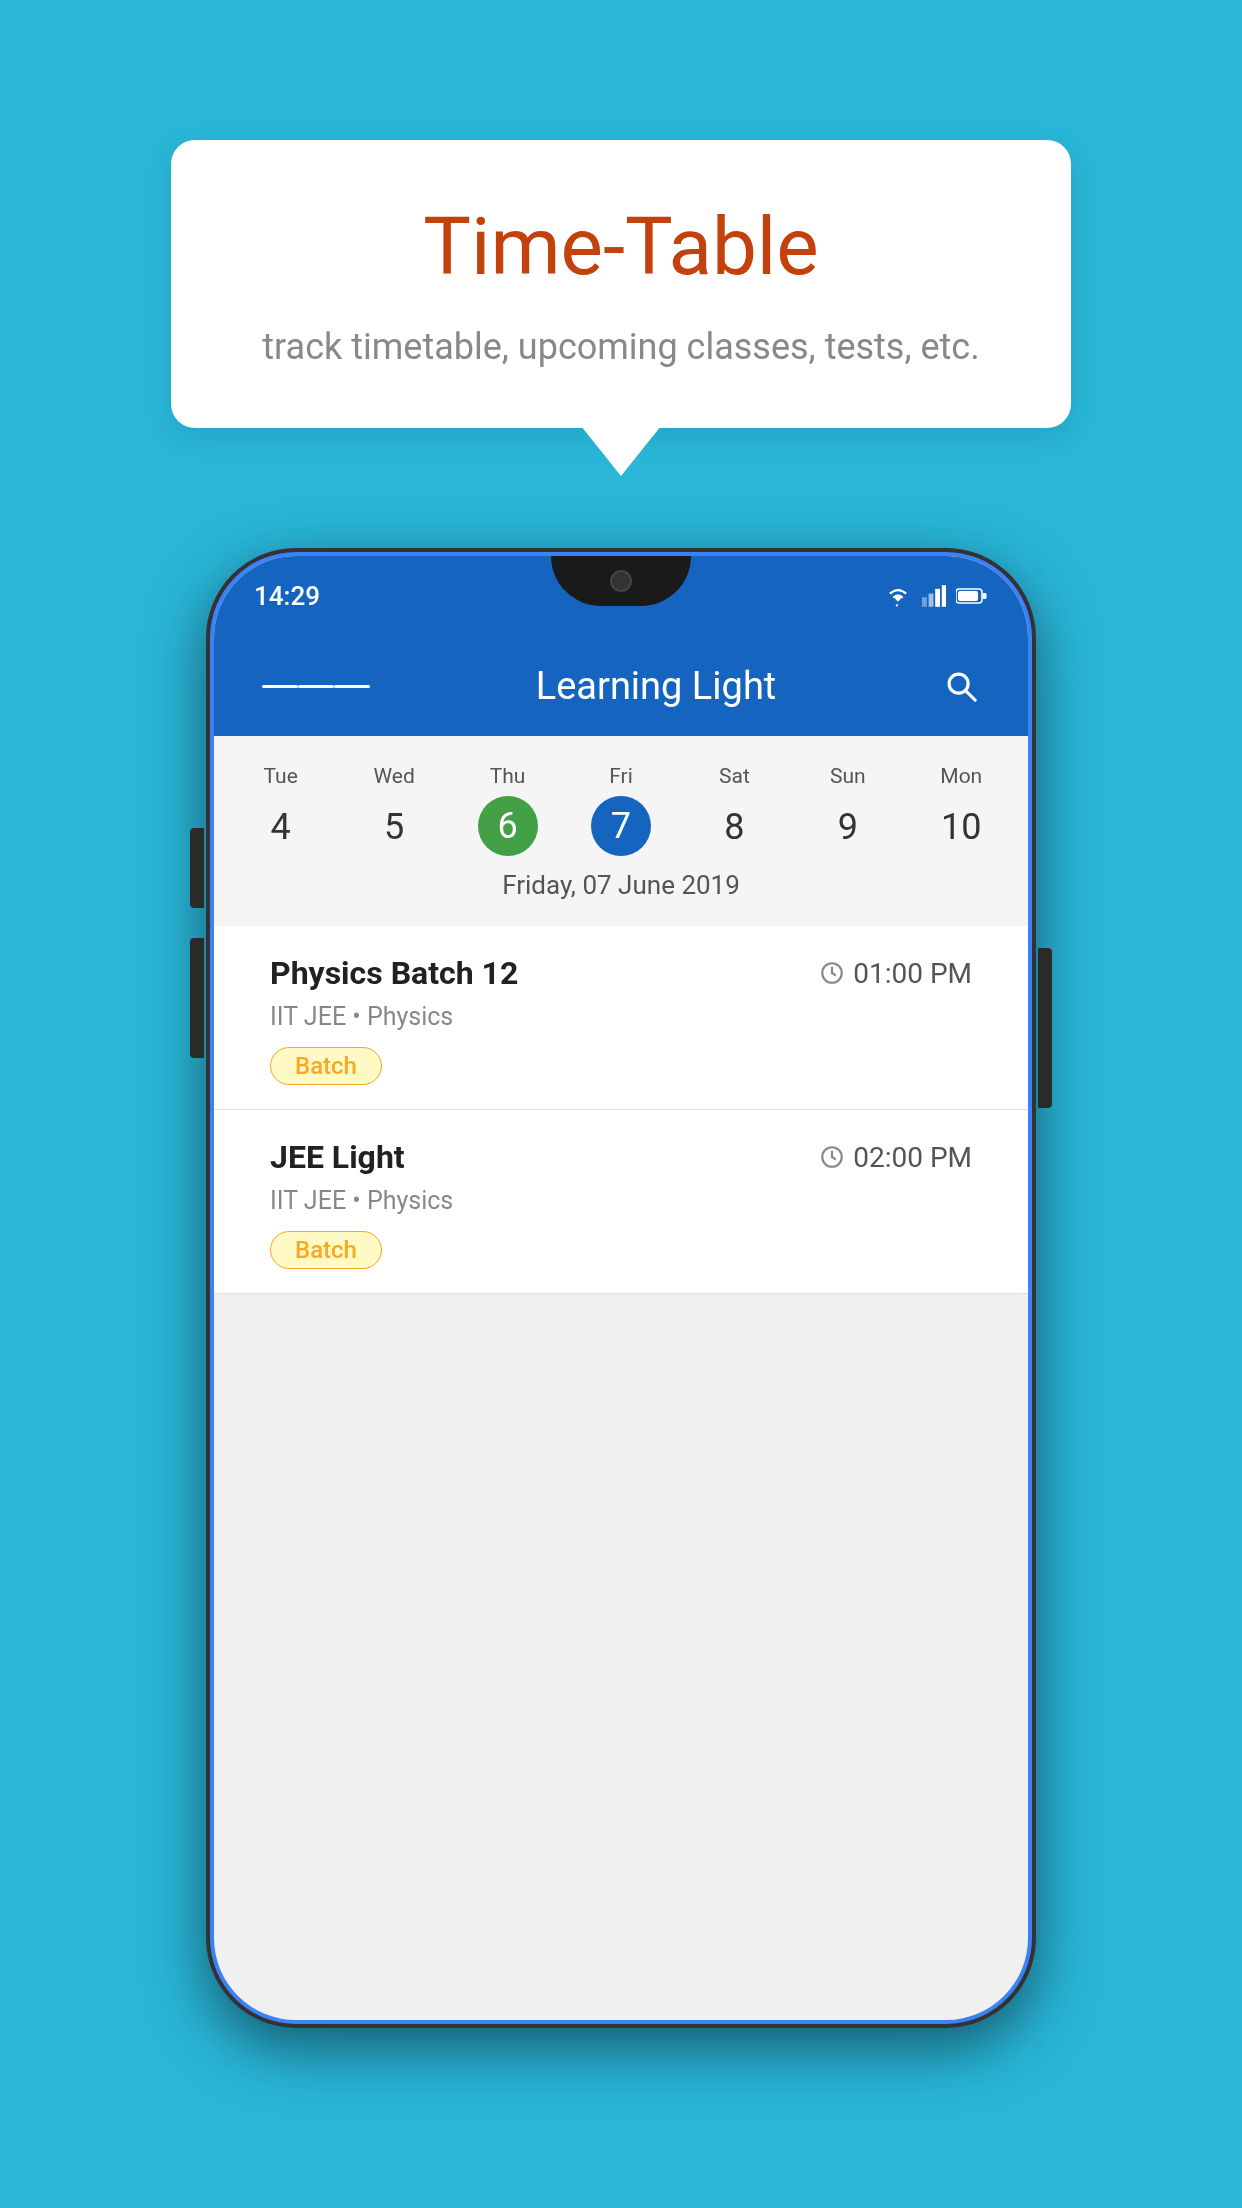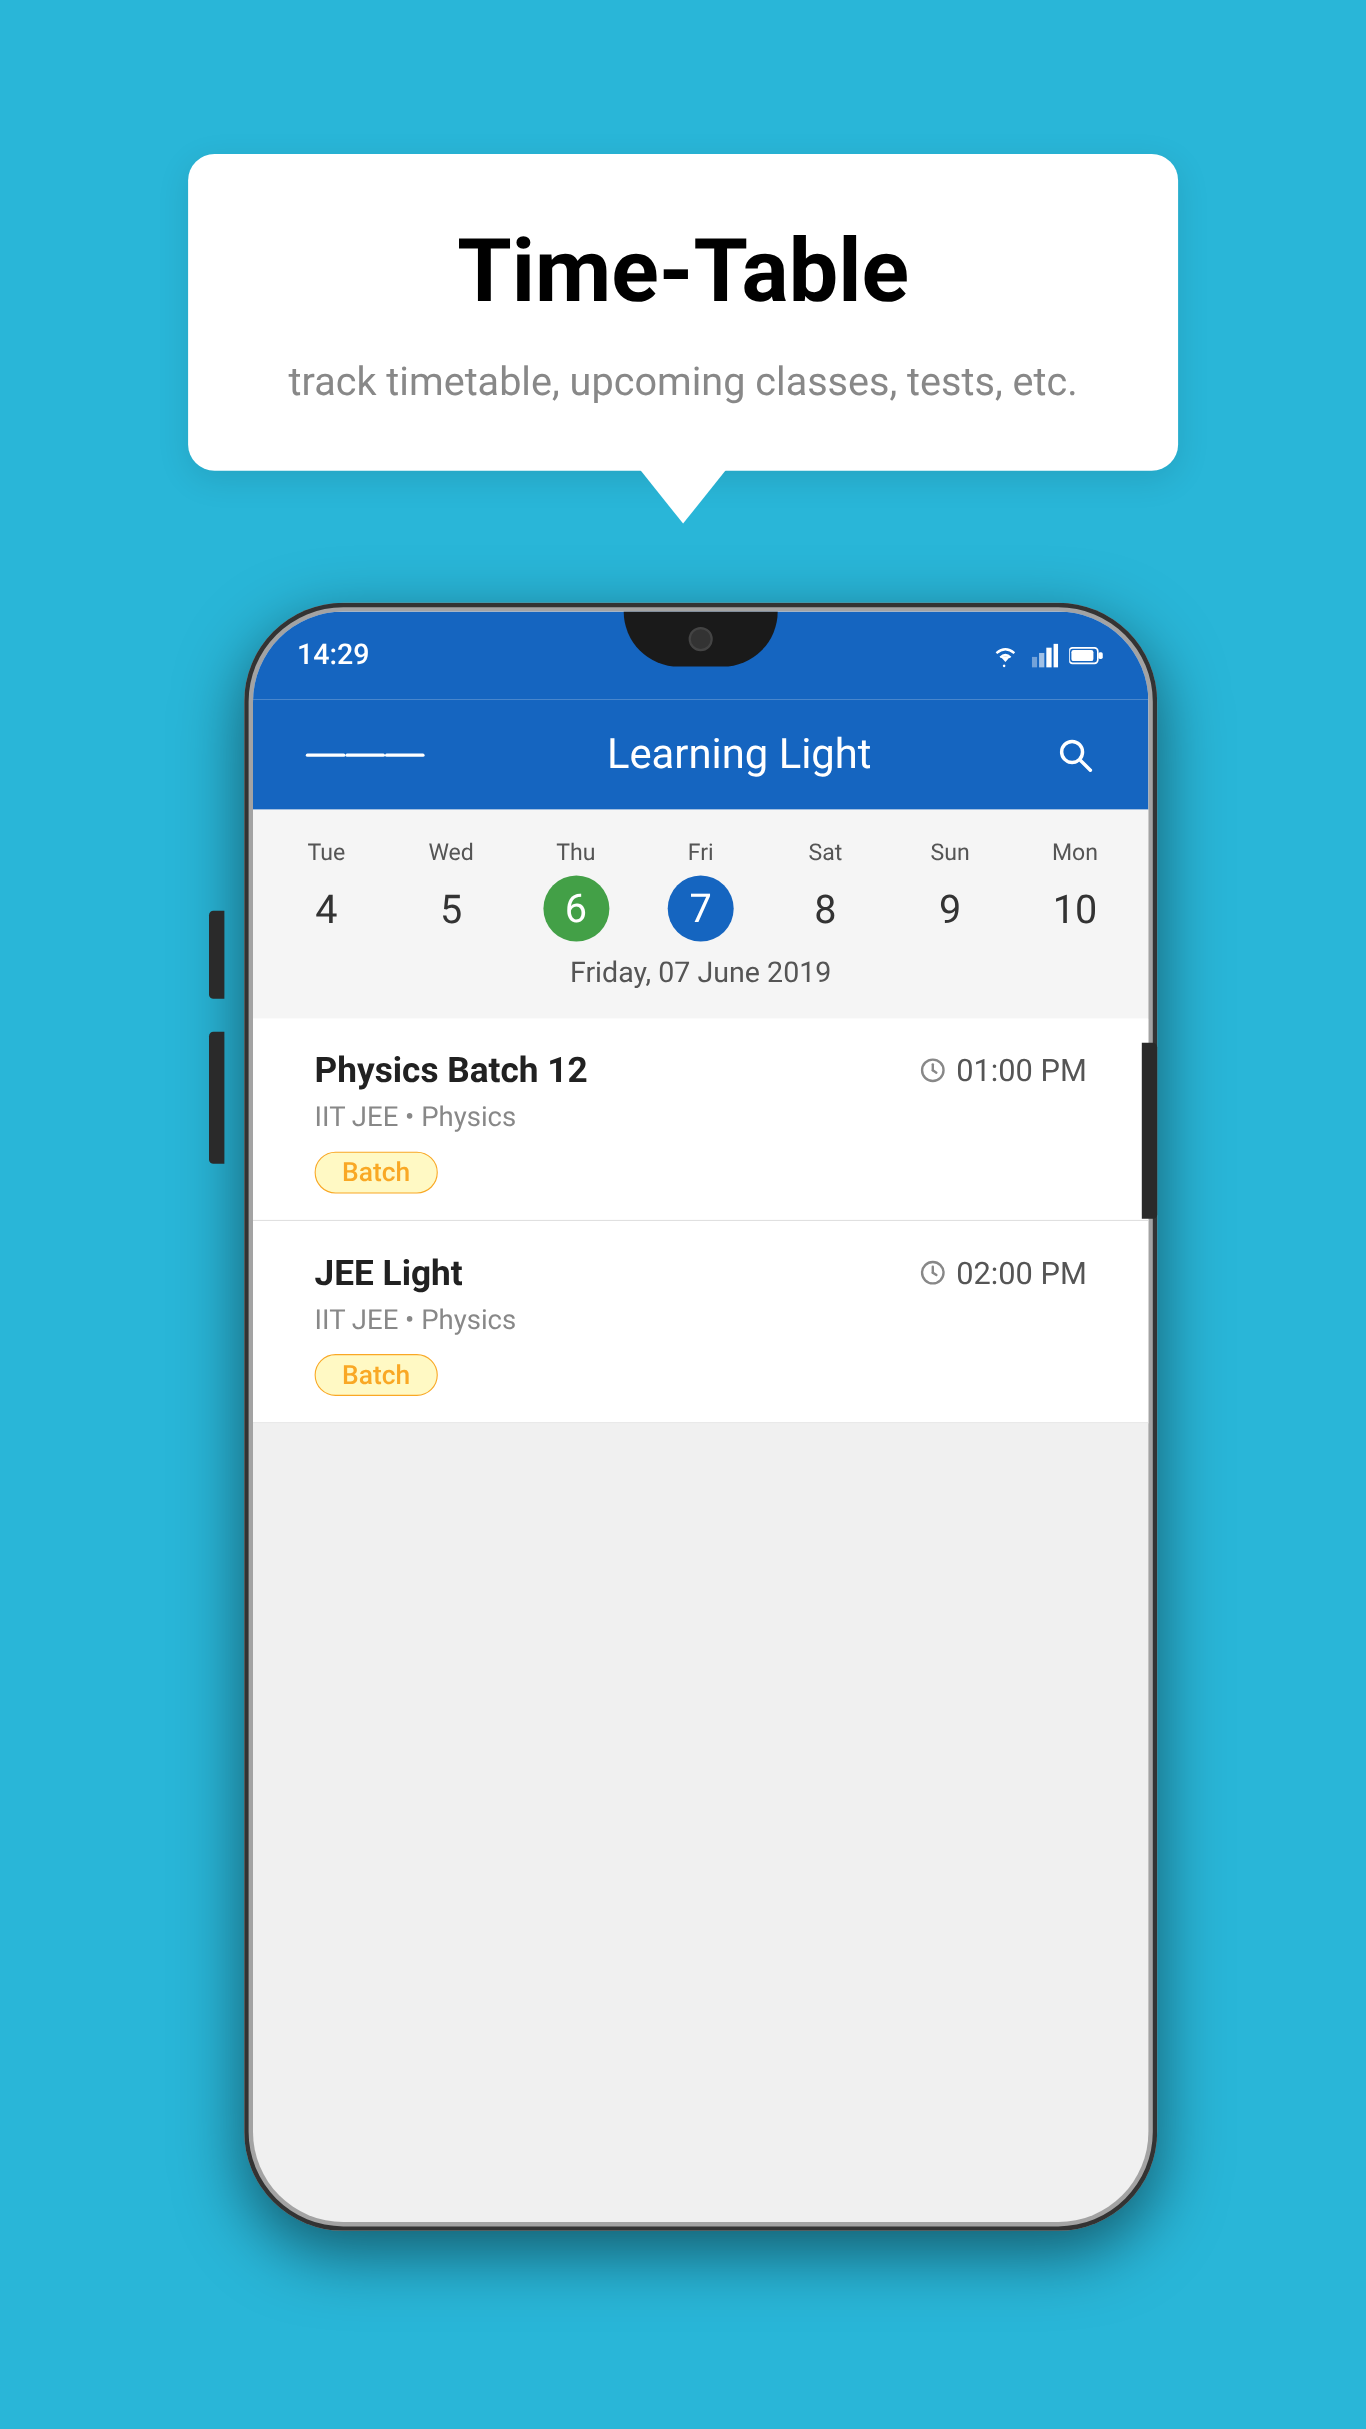--- a/index.html
+++ b/index.html
@@ -35,46 +35,46 @@
       bottom: -48px;
       left: 50%;
       transform: translateX(-50%);
       border-left: 40px solid transparent;
       border-right: 40px solid transparent;
       border-top: 50px solid white;
     }
 
     .tooltip-title {
       font-size: 80px;
-      color: #000000;
-      font-weight: 700;
+      color: #c2410c;
+      font-weight: 400;
       margin-bottom: 32px;
     }
 
     .tooltip-subtitle {
       font-size: 36px;
       color: #888;
       font-weight: 400;
       margin-top: 24px;
     }
 
     
     .phone-wrap {
       margin-top: 120px;
       position: relative;
       width: 830px;
       height: 1480px;
     }
 
     .phone-shell {
       position: absolute;
-      top: 0; left: 16px;
+      top: 0; left: 0;
       width: 100%;
       height: 100%;
-      background: #a3a3a3;
+      background: #3b82f6;
       border-radius: 90px;
       box-shadow: 0 20px 60px rgba(0,0,0,0.5), inset 0 0 0 4px #333;
       overflow: hidden;
       z-index: 2;
     }
 
     
     .btn-left-top {
       position: absolute;
       left: -16px;

